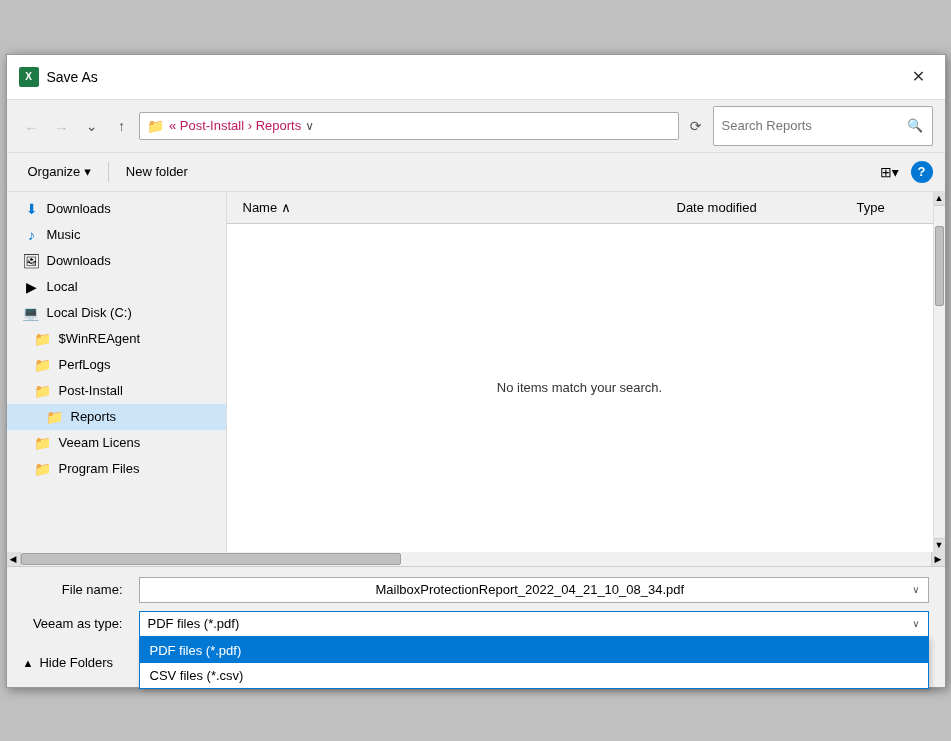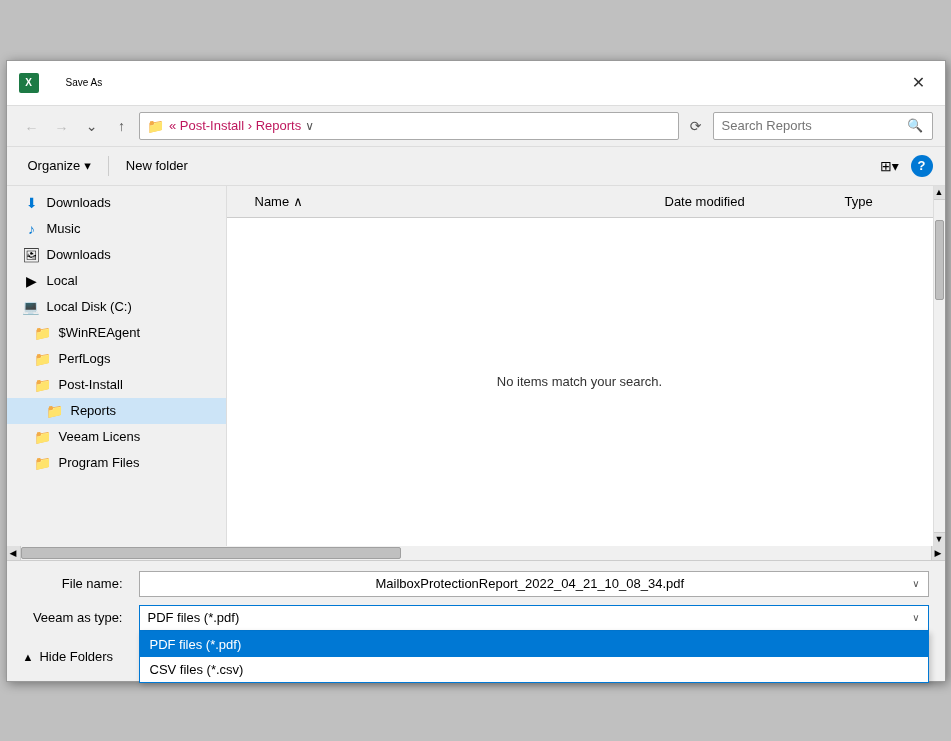--- a/index.html
+++ b/index.html
@@ -38,23 +38,22 @@
       background: #1d7a45;
       border-radius: 2px;
       display: flex;
       align-items: center;
       justify-content: center;
       color: white;
       font-weight: bold;
       font-size: 10px;
     }
     .title-text {
-      font-size: 10px;
+      font-size: 14px;
       color: #000;
-      margin-left: 19px;
     }
     .close-btn {
       width: 28px;
       height: 28px;
       background: none;
       border: none;
       cursor: pointer;
       display: flex;
       align-items: center;
       justify-content: center;
@@ -123,21 +122,21 @@
       border-radius: 2px;
       color: #555;
       font-size: 14px;
     }
 
     .search-box {
       display: flex;
       align-items: center;
       background: #fff;
       border: 1px solid #aaa;
-      height: 28px;
+      height: 40px;
       padding: 0 8px;
       border-radius: 2px;
       width: 220px;
     }
     .search-input {
       border: none;
       outline: none;
       flex: 1;
       font-size: 13px;
       background: transparent;
@@ -227,21 +226,21 @@
     .main-pane {
       flex: 1;
       background: #fff;
       display: flex;
       flex-direction: column;
     }
     .column-header {
       display: flex;
       background: #f0f0f0;
       border-bottom: 1px solid #ccc;
-      padding: 4px 16px;
+      padding: 4px 4px;
     }
     .col-name {
       flex: 1;
       padding: 4px 12px;
       font-size: 13px;
       font-weight: normal;
       color: #000;
       cursor: pointer;
       display: flex;
       align-items: center;

